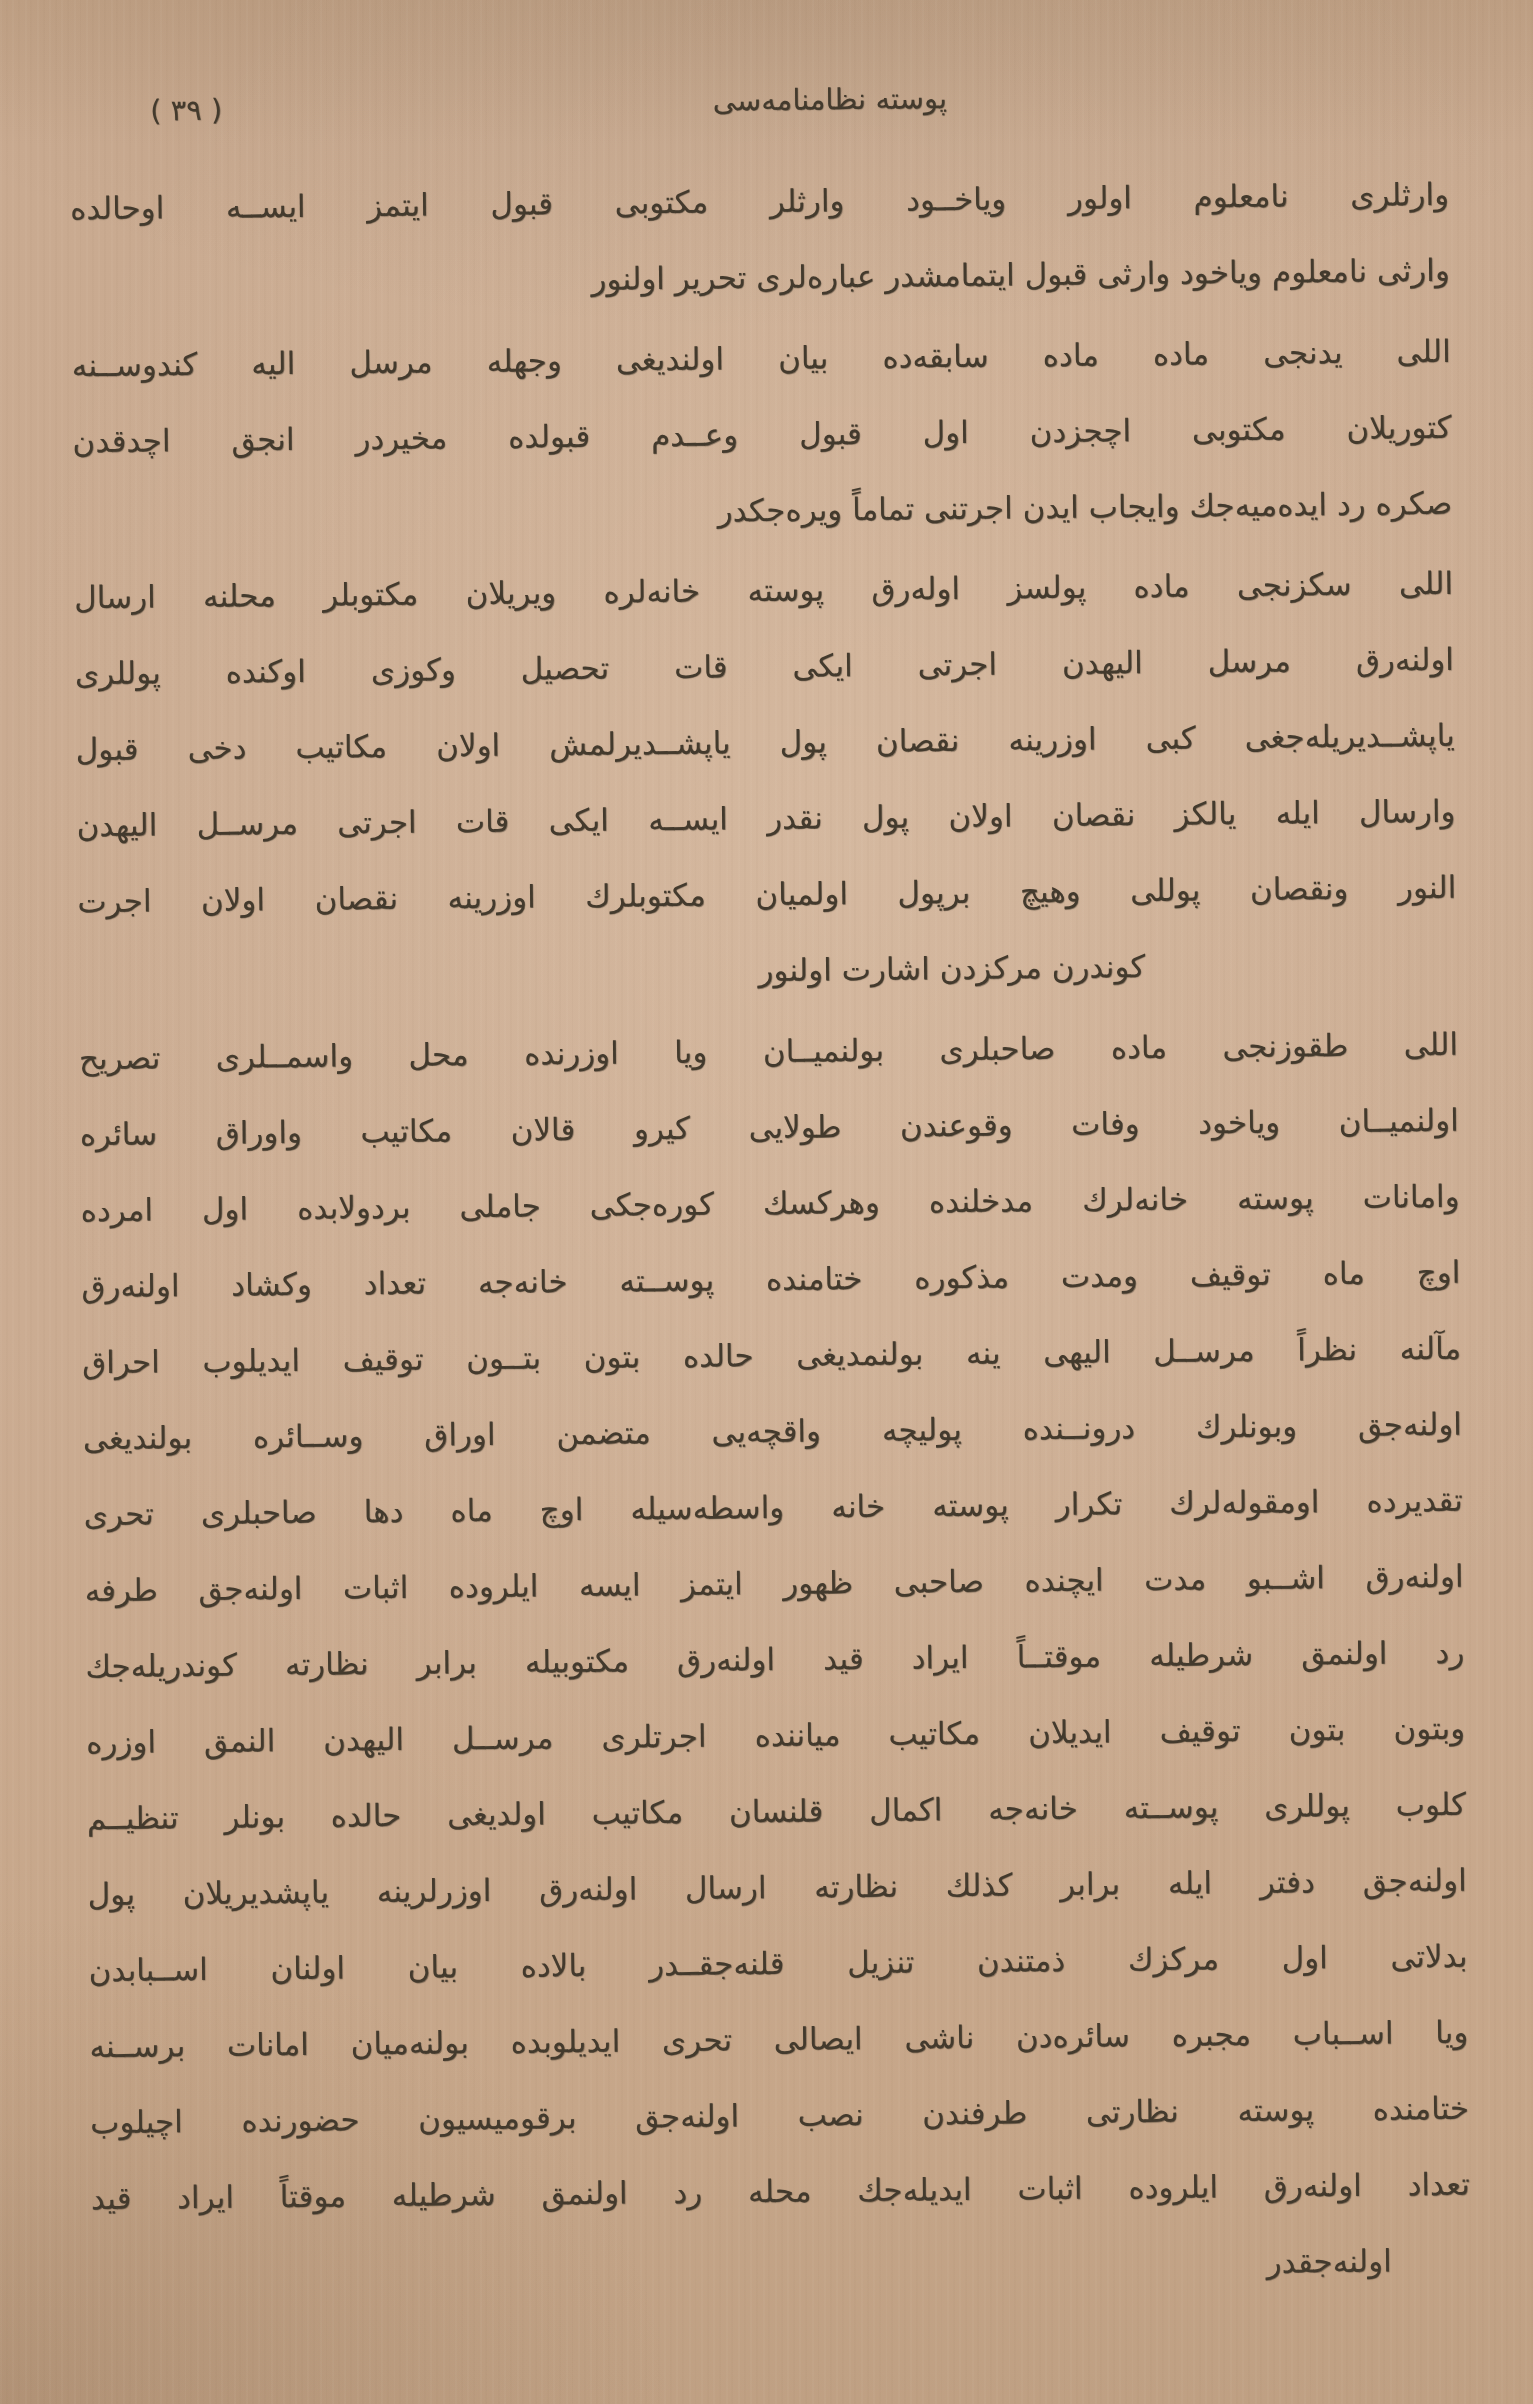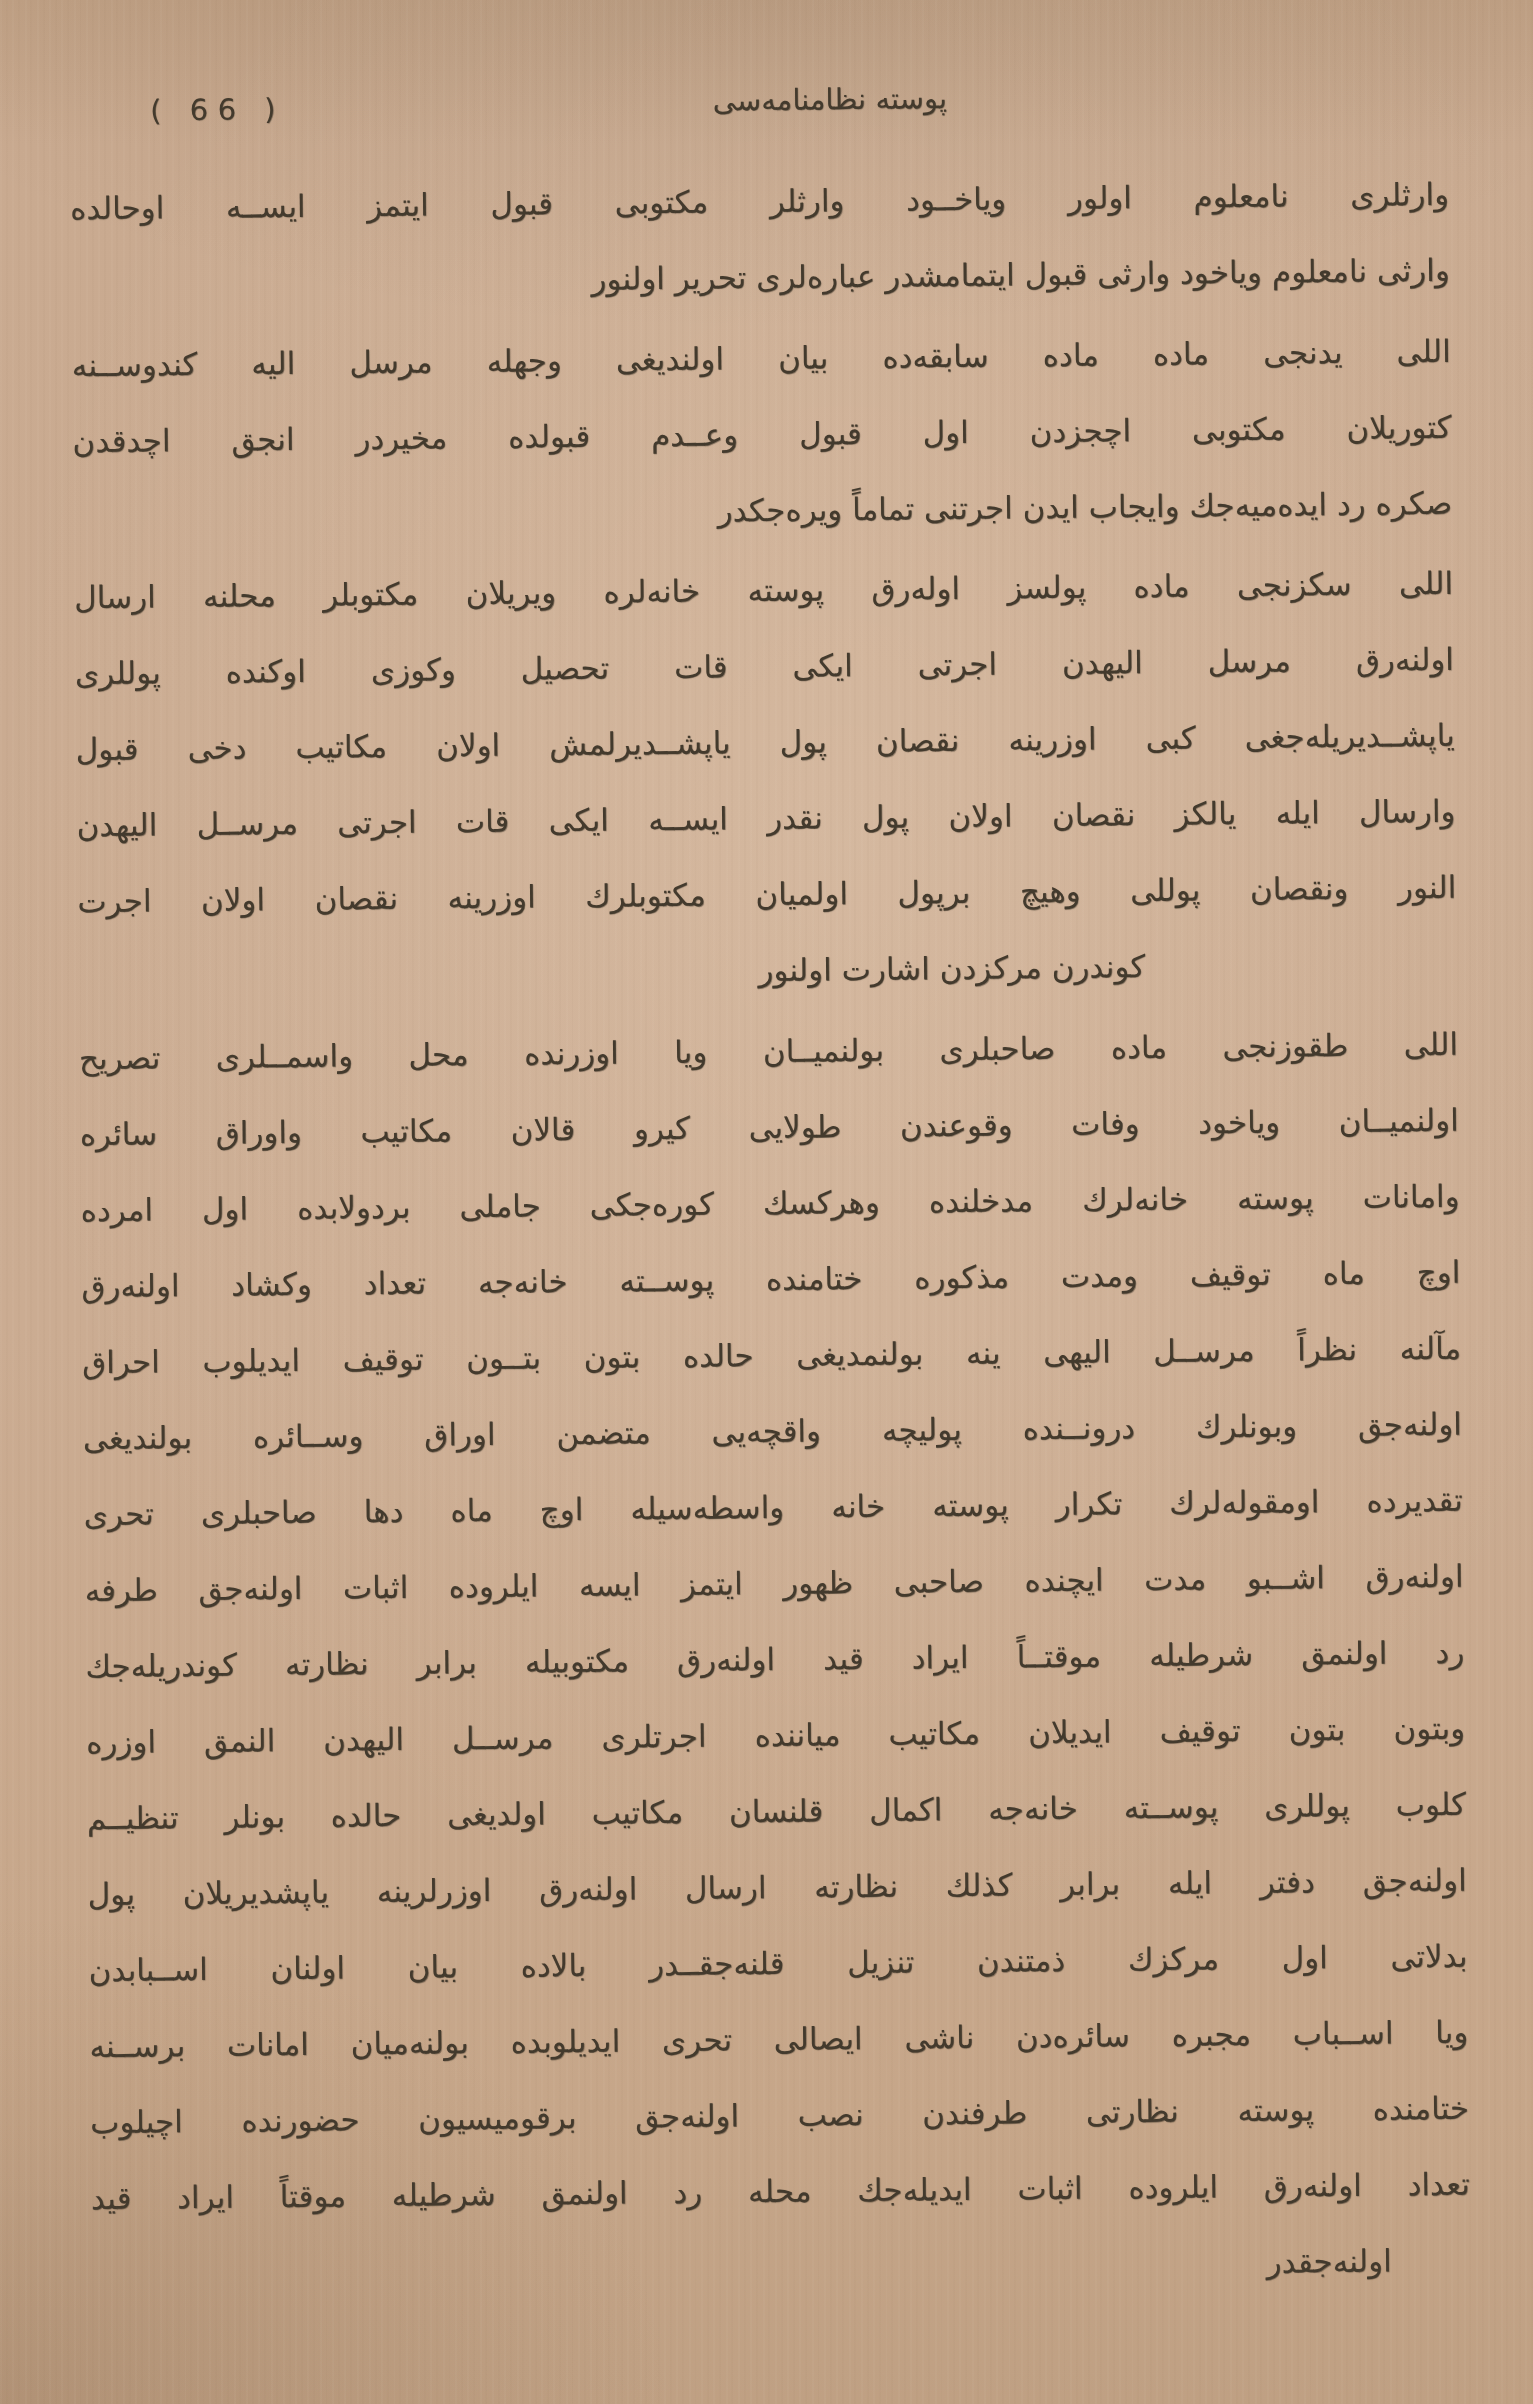--- a/index.html
+++ b/index.html
@@ -73,21 +73,21 @@
     margin-top: 4.7px;
   }
   .text-line.indent-1 { margin-right: 312px; }
   .text-line.indent-2 { margin-right: 79px; }
 </style>
 </head>
 <body>
 
 <div class="page-inner">
 
-  <div class="page-number ink">( 66 )</div>
+  <div class="page-number ink">( ٣٩ )</div>
 
   <div class="page-title ink">پوسته نظامنامه‌سی</div>
 
   <div class="text-block">
     <div class="text-line justified ink">وارثلری نامعلوم اولور    ویاخــود وارثلر مکتوبی قبول ایتمز ایســه اوحالده</div>
     <div class="text-line ink">وارثی نامعلوم ویاخود وارثی قبول ایتمامشدر عباره‌لری تحریر اولنور</div>
     <div class="text-line justified article-start ink">اللی یدنجی ماده    ماده سابقه‌ده بیان اولندیغی وجهله مرسل الیه کندوســنه</div>
     <div class="text-line justified ink">کتوریلان مکتوبی اچجزدن اول قبول وعــدم قبولده مخیردر    انجق اچدقدن</div>
     <div class="text-line ink">صکره رد ایده‌میه‌جك وایجاب ایدن اجرتنی تماماً ویره‌جکدر</div>
     <div class="text-line justified article-start ink">اللی سکزنجی ماده    پولسز اوله‌رق پوسته خانه‌لره ویریلان مکتوبلر محلنه ارسال</div>

